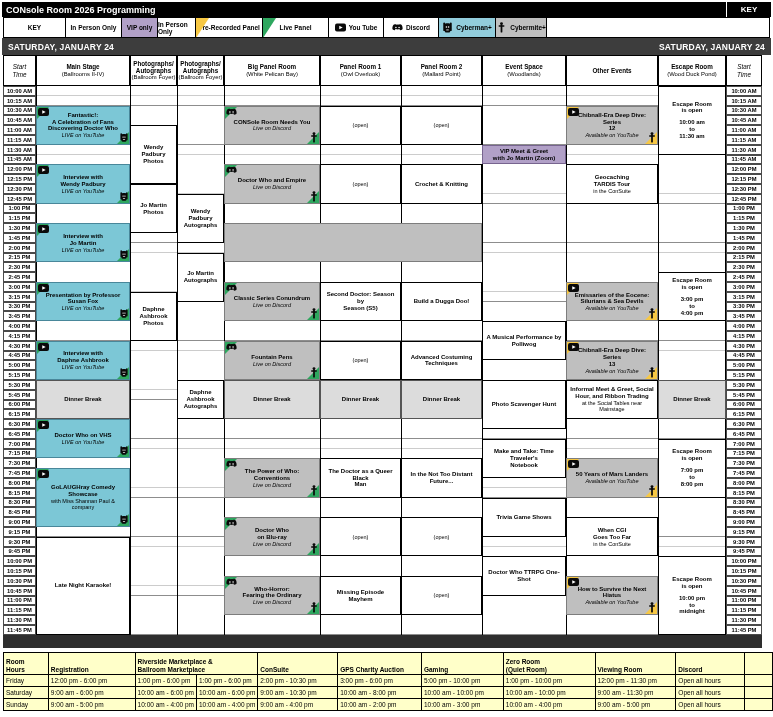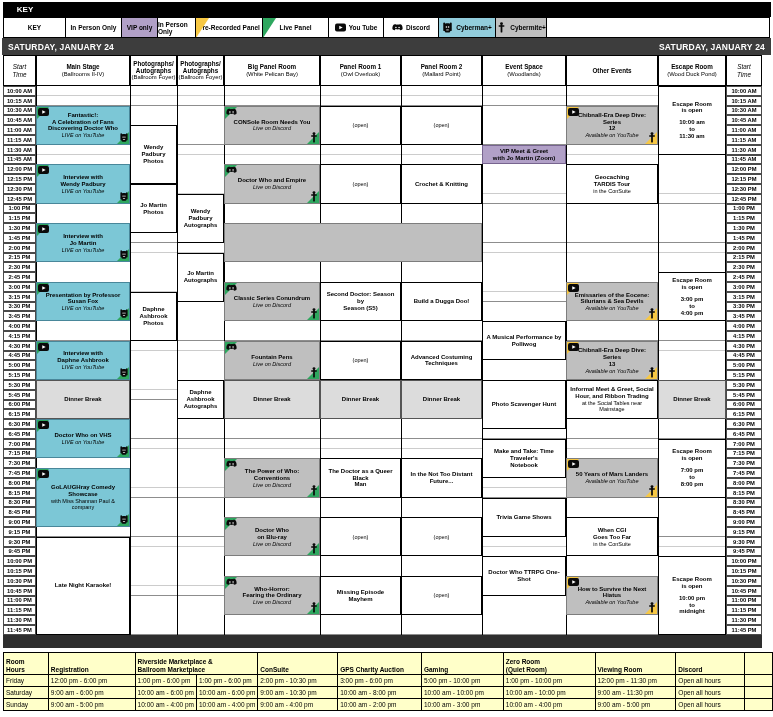--- a/index.html
+++ b/index.html
@@ -52,20 +52,21 @@
   #room-hours th,#room-hours td{border:0.75px solid #000;padding:0 2px;overflow:hidden;white-space:nowrap;text-align:left;font-size:6.5px;}
   #room-hours th{font-weight:bold;white-space:pre-line;vertical-align:bottom;line-height:1.2;}
   #room-hours thead tr{height:22px;}
   #room-hours tbody tr{height:12px;}
 </style>
 </head>
 <body>
 
 <div class="sheet">
   <div class="titlebar">
+    <span class="t">CONsole Room 2026 Programming</span>
     <span class="k">KEY</span>
   </div>
   <div class="keyrow" id="keyrow">
       <div class="keycell" style="width: 63px; background: rgb(255, 255, 255);">
         <div>KEY</div>
       </div>
       <div class="keycell" style="width: 56px; background: rgb(255, 255, 255);">
         <div>In Person Only</div>
       </div>
       <div class="keycell" style="width: 36px; background: rgb(177, 160, 199);">

